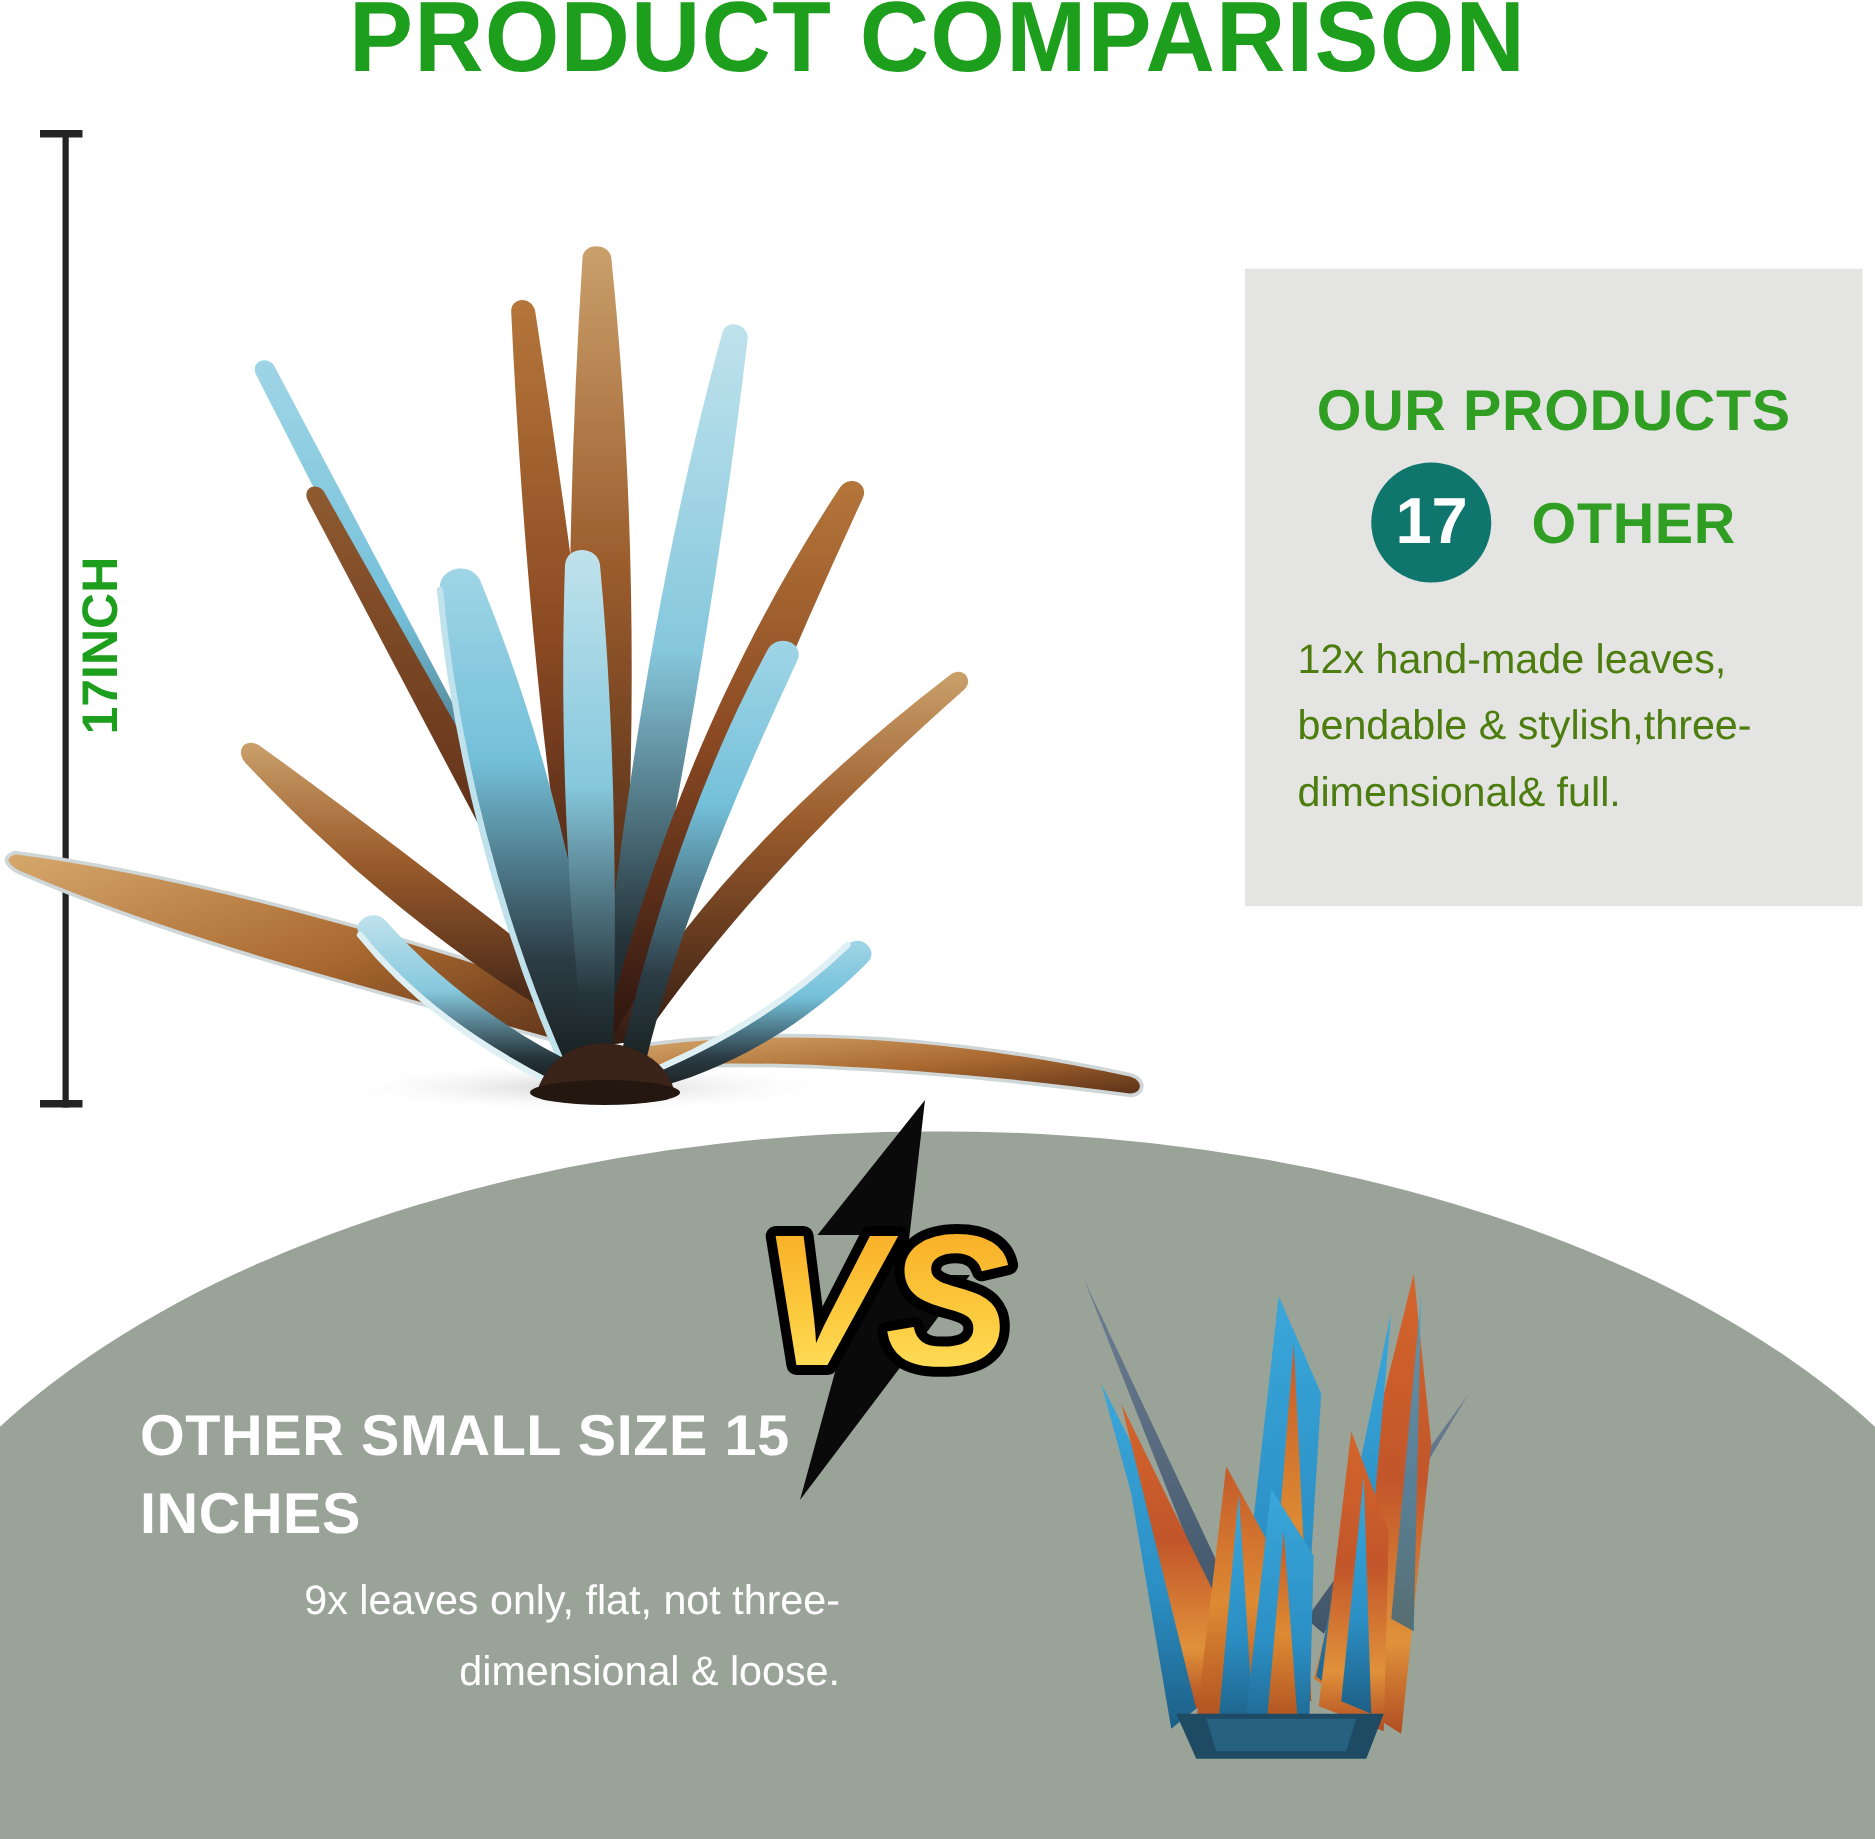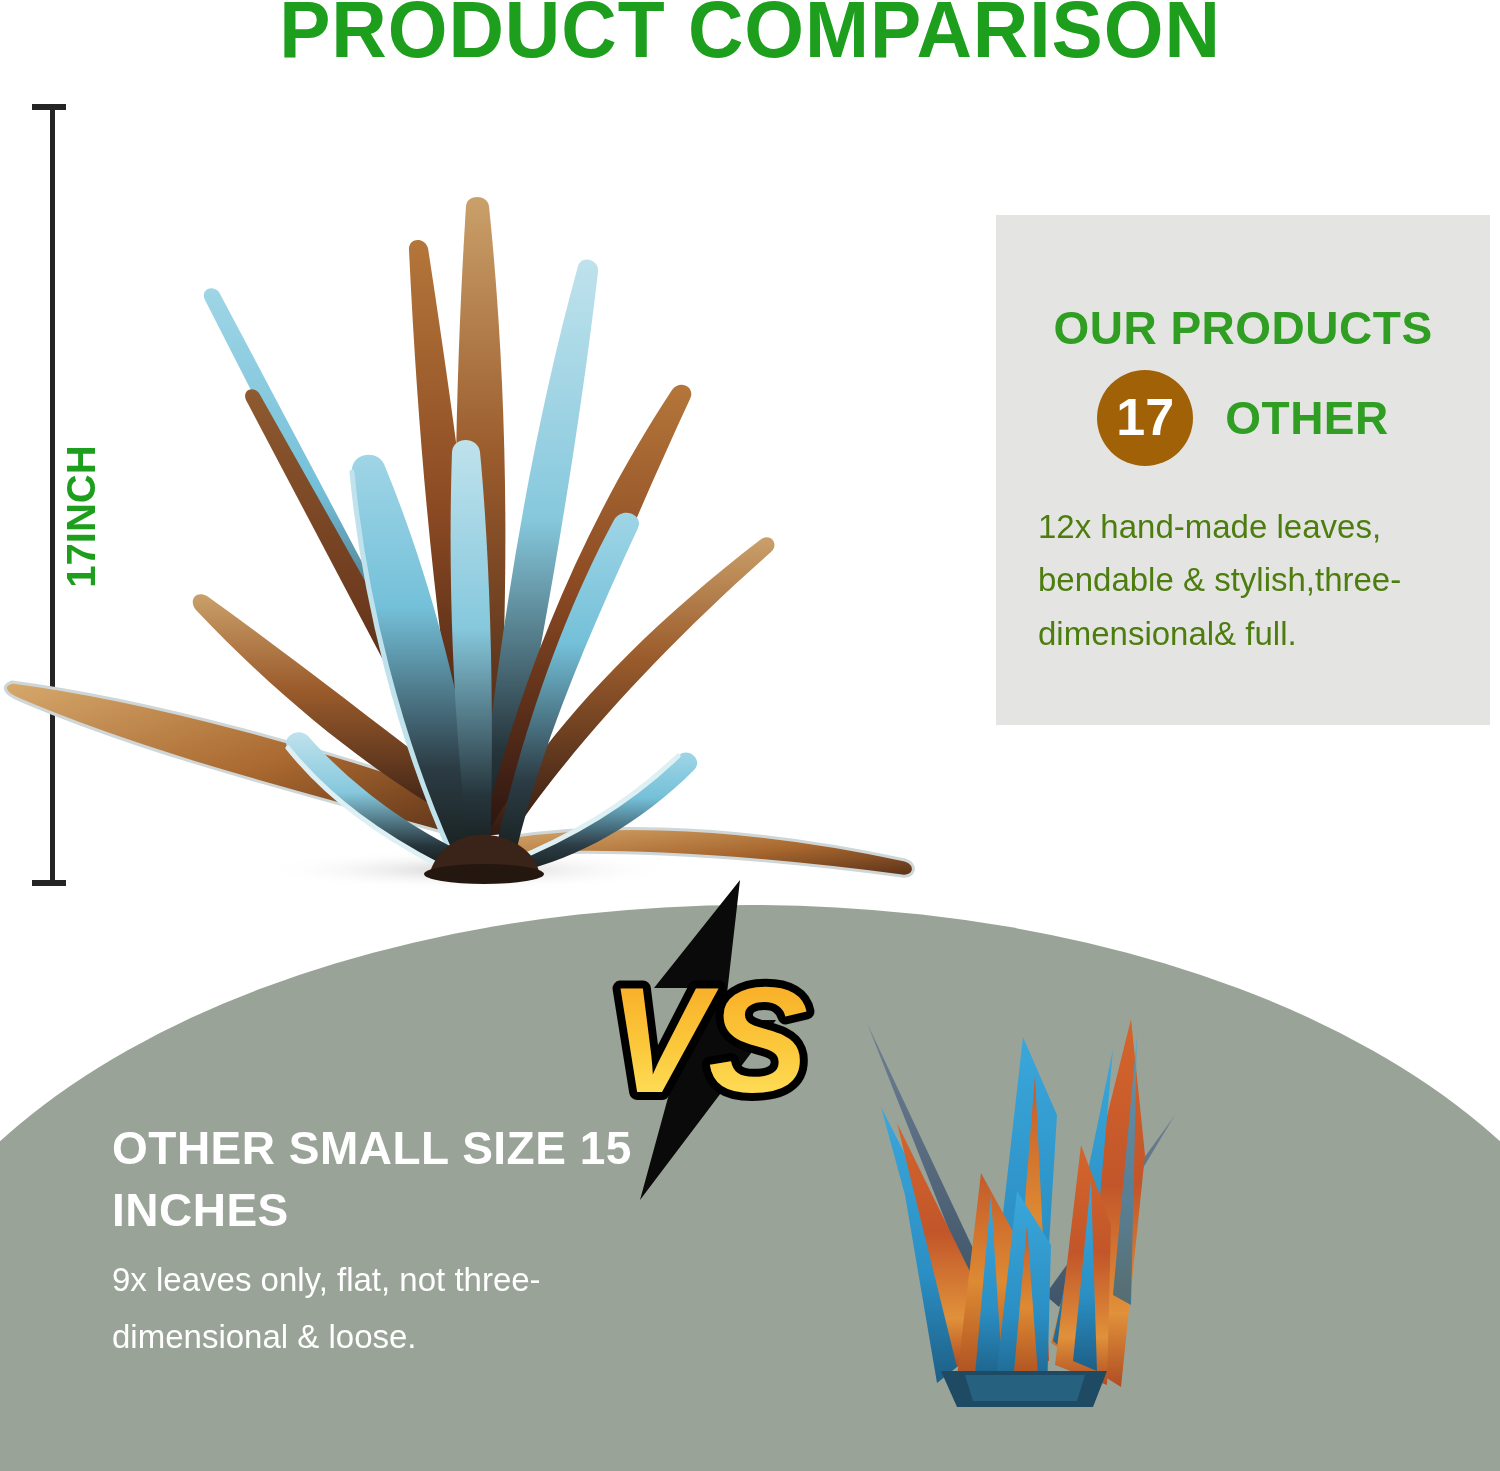--- a/index.html
+++ b/index.html
@@ -57,39 +57,39 @@
     position:absolute;left:0;top:86px;width:494px;text-align:center;
     color:#2f9e22;font-size:46px;font-weight:bold;letter-spacing:0.5px;
     white-space:nowrap;
   }
   .panel-badge-row{
     position:absolute;left:0;top:155px;width:494px;
     display:flex;align-items:center;justify-content:center;gap:32px;
   }
   .badge-circle{
     width:96px;height:96px;border-radius:50%;
-    background:#a16207;color:#ffffff;
+    background:#0f766e;color:#ffffff;
     display:flex;align-items:center;justify-content:center;
     font-size:52px;font-weight:bold;line-height:1;
     padding-bottom:2px;box-sizing:border-box;
   }
   .badge-unit{color:#2f9e22;font-size:46px;font-weight:bold;letter-spacing:0.5px;}
   .panel-body{
     position:absolute;left:42px;top:285px;width:420px;
     color:#4d7c0f;font-size:33px;line-height:1.62;font-weight:normal;
   }
 
   
   .other-head{
     position:absolute;left:112px;top:1118px;width:620px;
     color:#ffffff;font-size:46px;font-weight:bold;line-height:1.34;letter-spacing:0.5px;
   }
   .other-body{
     position:absolute;left:112px;top:1252px;width:560px;
-    color:#ffffff;font-size:33px;line-height:1.72;font-weight:normal;
+    color:#ffffff;font-size:33px;line-height:1.72;font-weight:normal;text-align:right;
   }
 
   
   .vs-badge{position:absolute;left:580px;top:880px;width:260px;height:320px;}
   .vs-badge svg{width:100%;height:100%;display:block;}
 
   
   .plant-main{position:absolute;left:0px;top:100px;width:960px;height:790px;}
   .plant-main svg{width:100%;height:100%;display:block;}
   .plant-small{position:absolute;left:845px;top:995px;width:350px;height:430px;}

